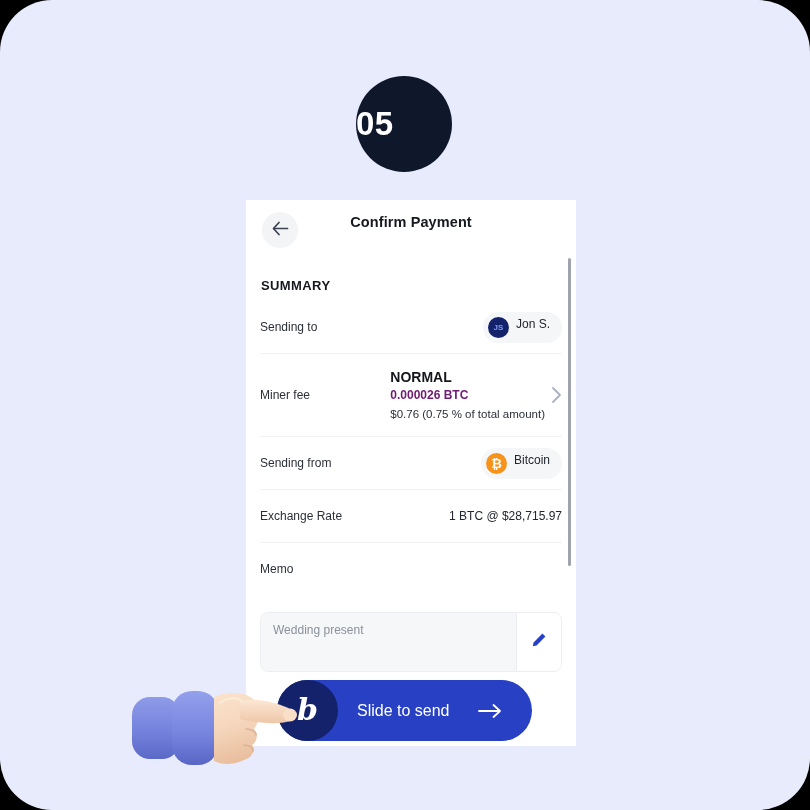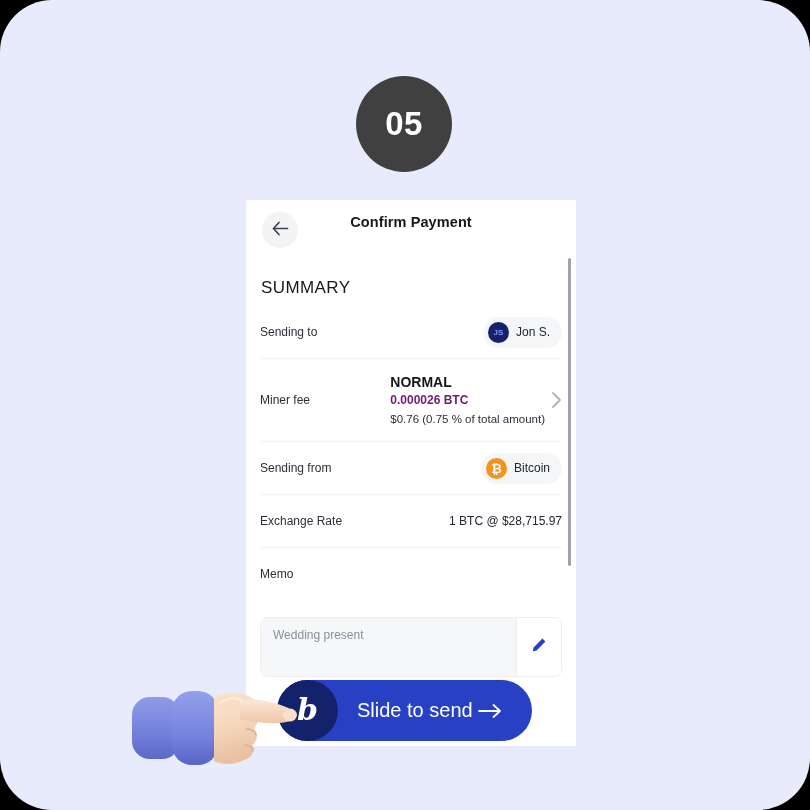--- a/index.html
+++ b/index.html
@@ -24,24 +24,23 @@
   }
 
   
   .step-badge {
     position: absolute;
     left: 356px;
     top: 76px;
     width: 96px;
     height: 96px;
     border-radius: 50%;
-    background: #404040;
-    display: flex;
-    align-items: center;
-    justify-content: center;
+    background: #0f172a;
+    display: flex;
+    align-items: center;
   }
   .step-badge-label {
     color: #ffffff;
     font-size: 33px;
     font-weight: bold;
     letter-spacing: 0.5px;
   }
 
   
   .phone-card {
@@ -83,22 +82,22 @@
     color: #16181f;
     letter-spacing: 0.1px;
   }
 
   
   .card-body {
     position: relative;
     padding: 0 14px;
   }
   .summary-label {
-    font-size: 17px;
-    font-weight: normal;
+    font-size: 13px;
+    font-weight: bold;
     color: #16181f;
     letter-spacing: 0.4px;
     margin-top: 20px;
     margin-bottom: 8px;
     padding-left: 1px;
   }
 
   .row {
     display: flex;
     align-items: center;
@@ -109,21 +108,21 @@
   .row.first { border-top: none; }
   .row-label {
     font-size: 12px;
     color: #2b2f38;
     white-space: nowrap;
   }
 
   
   .chip {
     display: inline-flex;
-    align-items: center;
+    align-items: flex-start;
     gap: 7px;
     background: #f5f6f8;
     border-radius: 16px;
     padding: 5px 12px 5px 5px;
   }
   .chip-text {
     font-size: 12px;
     color: #23262e;
     white-space: nowrap;
   }
@@ -288,21 +287,21 @@
     font-size: 30px;
     font-weight: bold;
     font-style: italic;
     font-family: "DejaVu Serif", serif;
     line-height: 1;
     margin-top: -2px;
   }
   .slide-text {
     position: absolute;
     left: 80px;
-    font-size: 20px;
+    font-size: 16px;
     color: #ffffff;
     font-weight: normal;
   }
   .slide-arrow {
     position: absolute;
     right: 30px;
     display: flex;
     align-items: center;
     color: #ffffff;
   }

